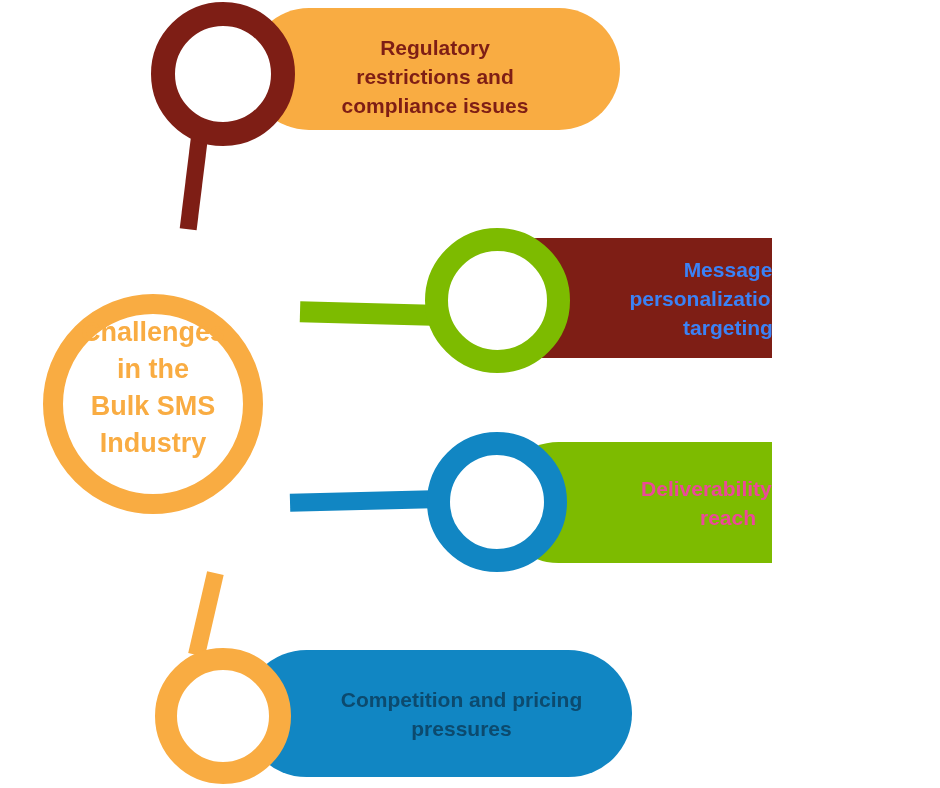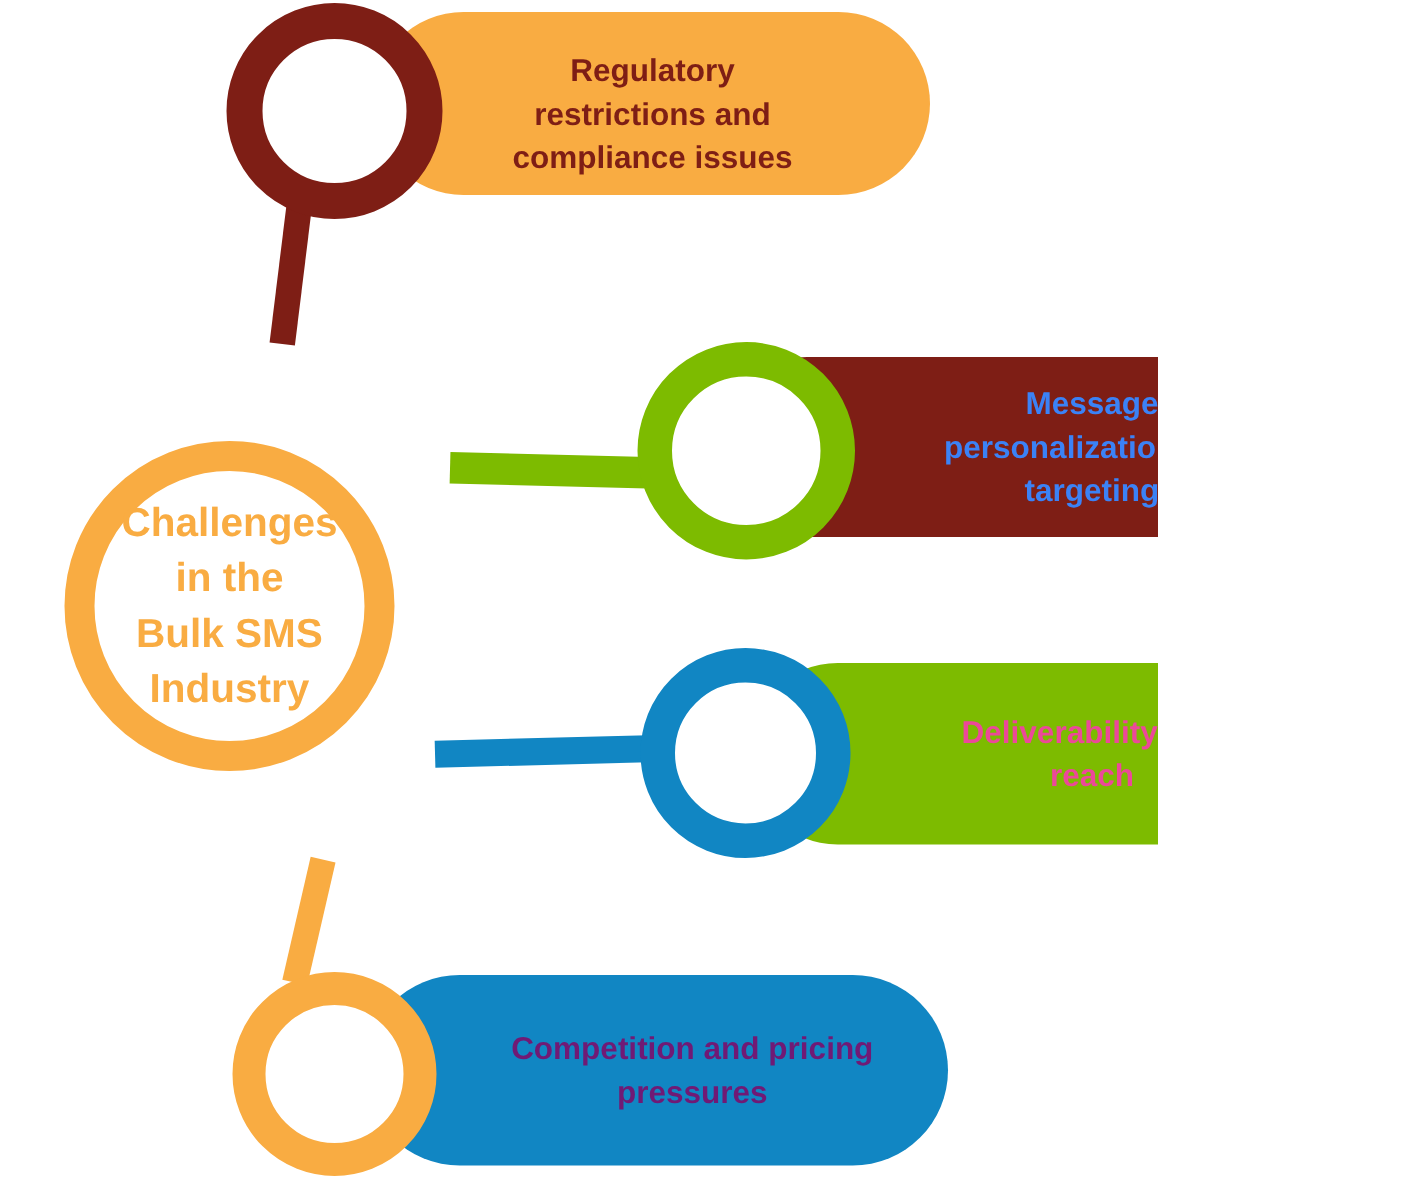--- a/index.html
+++ b/index.html
@@ -69,21 +69,21 @@
   
   .center-circle {
     position: absolute;
     left: 43px; top: 294px;
     width: 220px; height: 220px;
     border-radius: 50%;
     border-style: solid;
     border-width: 20px;
     background: #ffffff;
     display: flex;
-    align-items: center;
+    align-items: flex-start;
     justify-content: center;
   }
   .center-label {
     text-align: center;
     font-weight: 700;
     font-size: 27px;
     line-height: 37px;
     white-space: pre-line;
   }
 </style>
@@ -115,21 +115,21 @@
     <div class="handle i3-handle" style="background-color: rgb(17, 134, 195);"></div>
     <div class="ring i3-ring" style="border-color: rgb(17, 134, 195);"></div>
     <div class="pill-label i3-label" style="color: #ec4899;">Deliverability and
 reach</div>
   </div>
 
   <div>
     <div class="pill i4-pill" style="background-color: rgb(17, 134, 195);"></div>
     <div class="handle i4-handle" style="background-color: rgb(249, 172, 66);"></div>
     <div class="ring i4-ring" style="border-color: rgb(249, 172, 66);"></div>
-    <div class="pill-label i4-label" style="color: #701a75;">Competition and pricing
+    <div class="pill-label i4-label" style="color: #0c4a6e;">Competition and pricing
 pressures</div>
   </div>
 
   <div class="center-circle" style="border-color: rgb(249, 172, 66);">
     <div class="center-label" style="color: rgb(249, 172, 66);">Challenges
 in the
 Bulk SMS
 Industry</div>
   </div>
 

